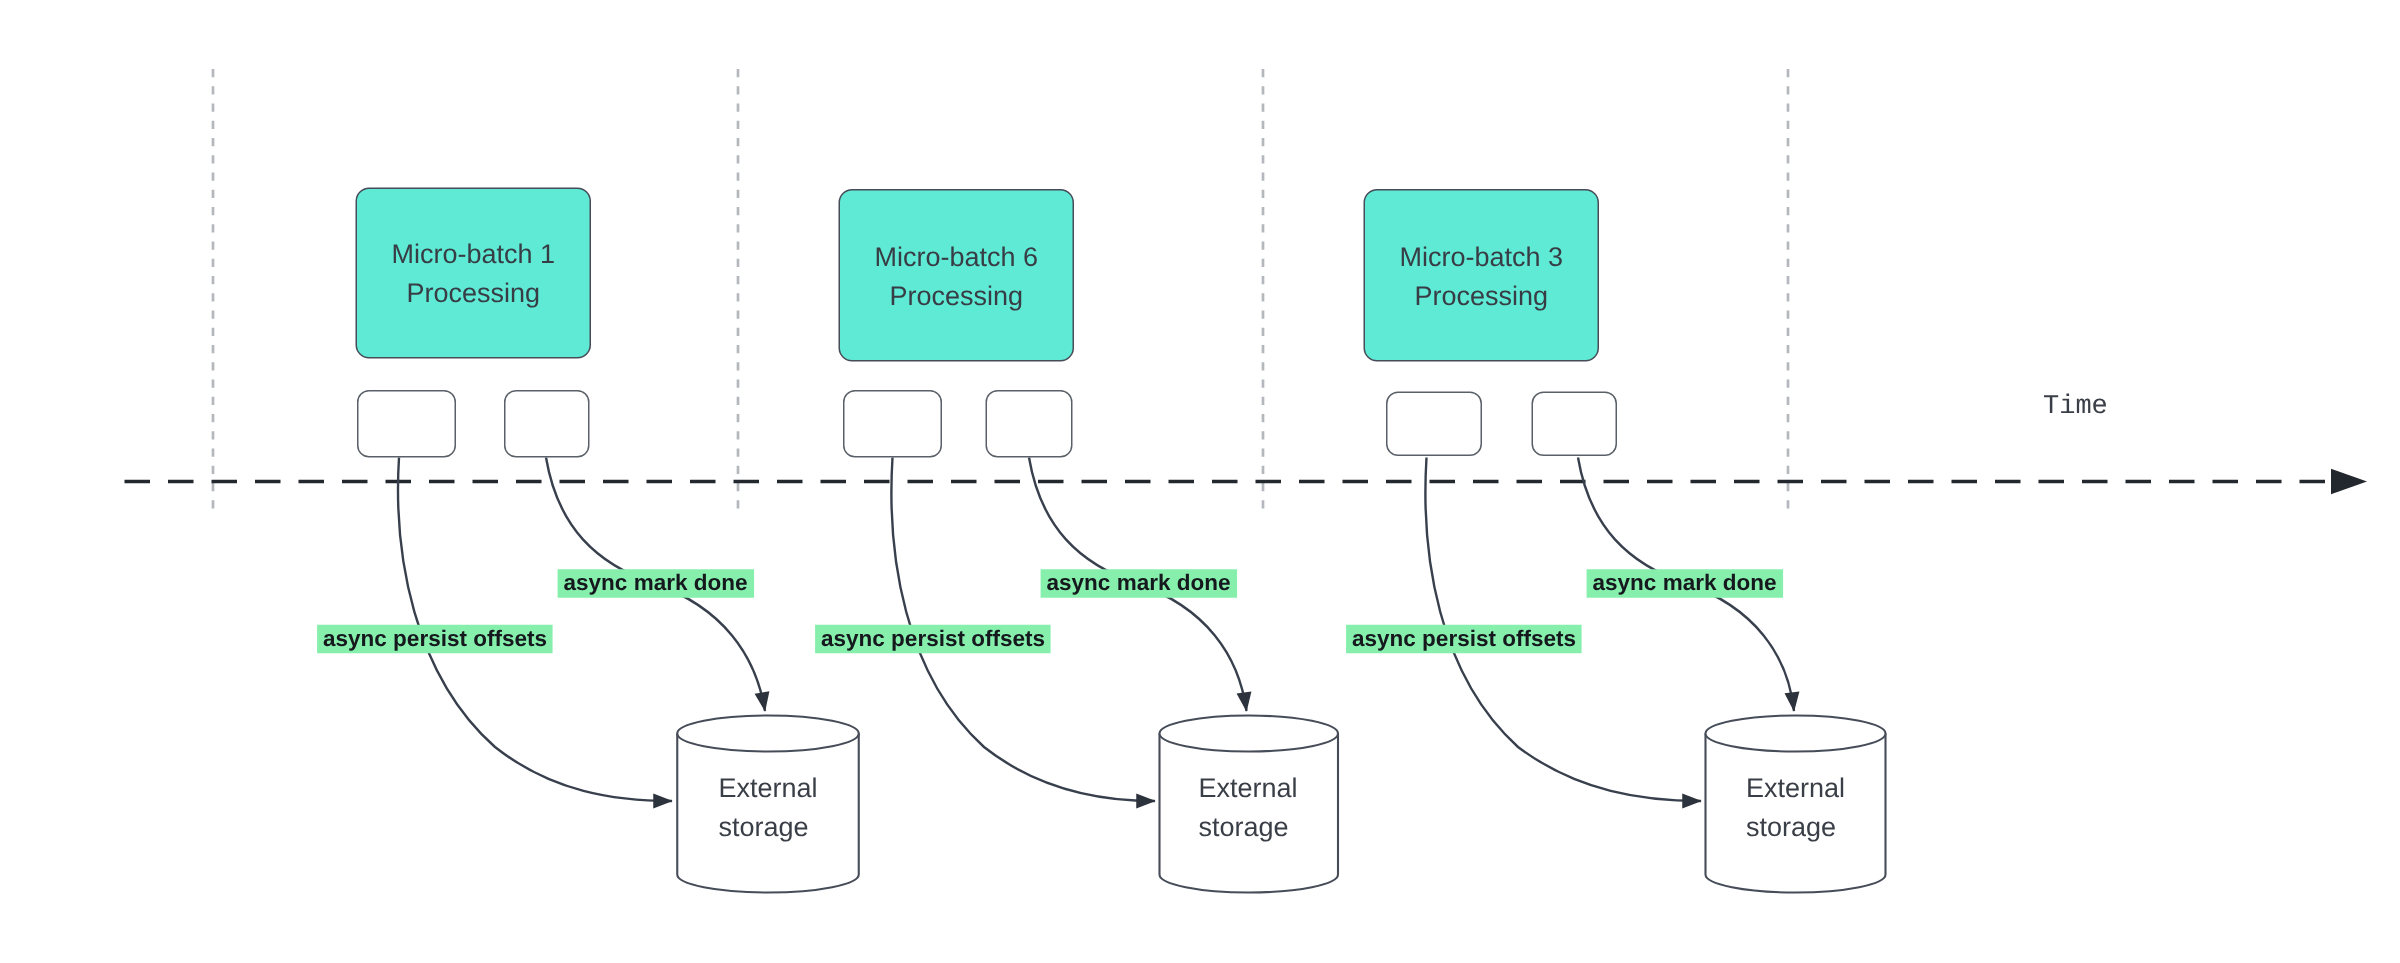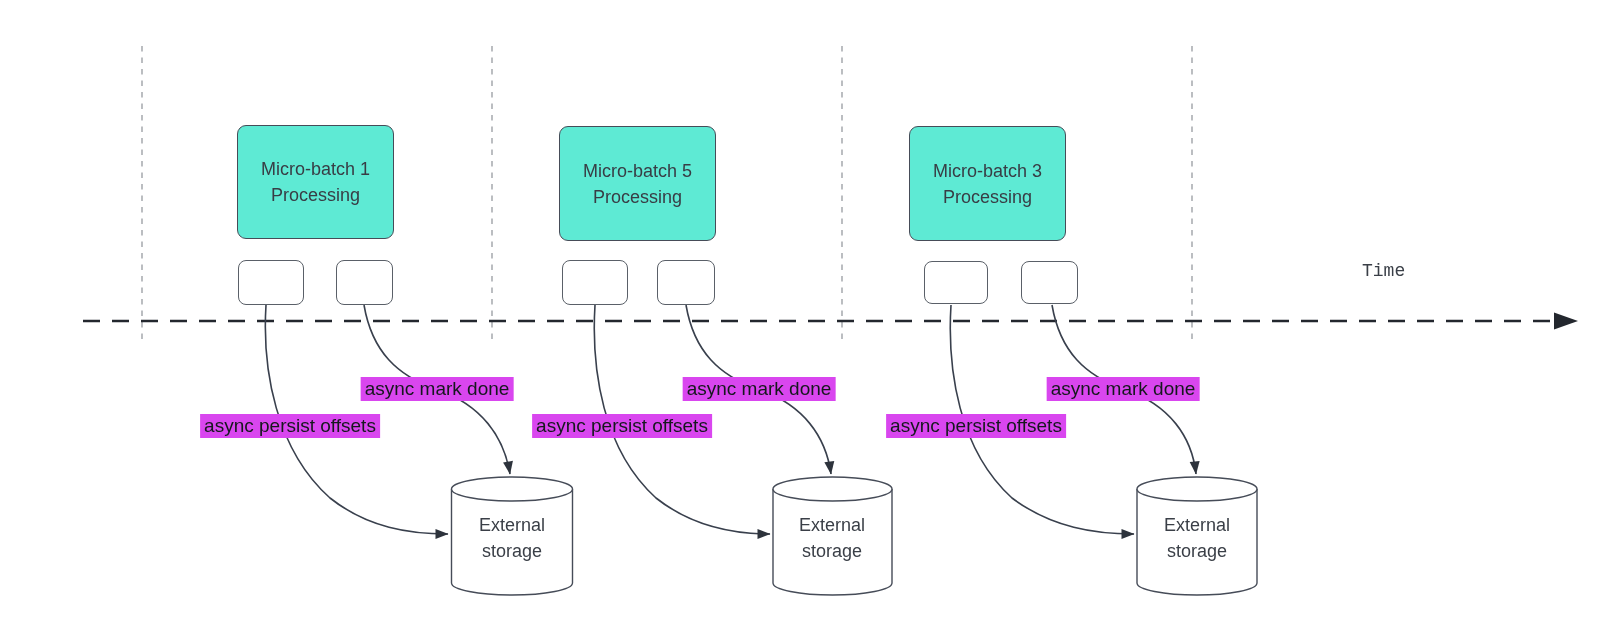--- a/index.html
+++ b/index.html
@@ -39,31 +39,31 @@
   .stub-box {
     position: absolute;
     box-sizing: border-box;
     background: #ffffff;
     border: 1.5px solid #5a6068;
     border-radius: 8px;
   }
   .edge-label {
     position: absolute;
     transform: translate(-50%, -50%);
-    background: #d946ef;
+    background: #86efac;
     padding: 1px 4px;
-    font-size: 19px;
-    font-weight: 400;
+    font-size: 15px;
+    font-weight: 700;
     color: #15181d;
     white-space: nowrap;
   }
   .storage-text {
     position: absolute;
     transform: translateX(-50%);
-    text-align: center;
+    text-align: left;
     color: #3a3f47;
     font-size: 18px;
     line-height: 26px;
     white-space: pre-line;
   }
   .time-label {
     position: absolute;
     color: #3a3f47;
     font-size: 18px;
     white-space: nowrap;
@@ -121,21 +121,21 @@
 Processing</span>
   </div>
   <div class="stub-box" style="left:238px; top:260px; width:66px; height:45px;"></div>
   <div class="stub-box" style="left:336px; top:260px; width:57px; height:45px;"></div>
   <div class="edge-label" style="left:290px; top:426px;">async persist offsets</div>
   <div class="edge-label" style="left:437px; top:389px;">async mark done</div>
   <div class="storage-text" style="left:512px; top:512px;">External
 storage</div>
 
   <div class="node-box" style="left:559px; top:126px; width:157px; height:115px;">
-    <span>Micro-batch 5
+    <span>Micro-batch 6
 Processing</span>
   </div>
   <div class="stub-box" style="left:562px; top:260px; width:66px; height:45px;"></div>
   <div class="stub-box" style="left:657px; top:260px; width:58px; height:45px;"></div>
   <div class="edge-label" style="left:622px; top:426px;">async persist offsets</div>
   <div class="edge-label" style="left:759px; top:389px;">async mark done</div>
   <div class="storage-text" style="left:832px; top:512px;">External
 storage</div>
 
   <div class="node-box" style="left:909px; top:126px; width:157px; height:115px;">

